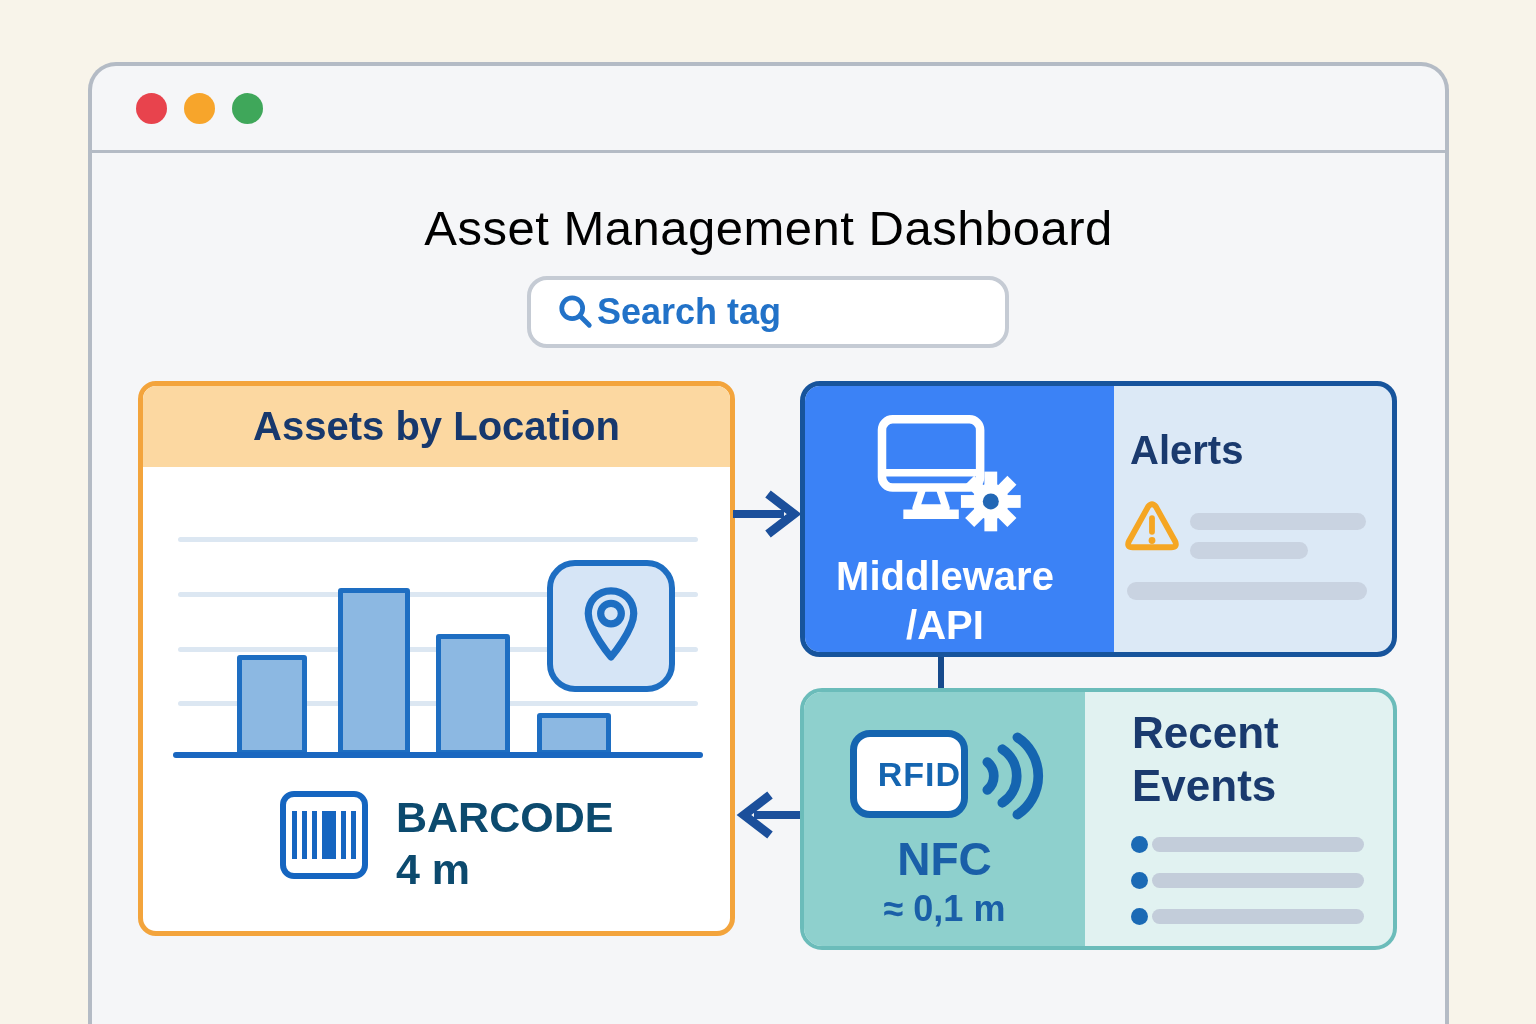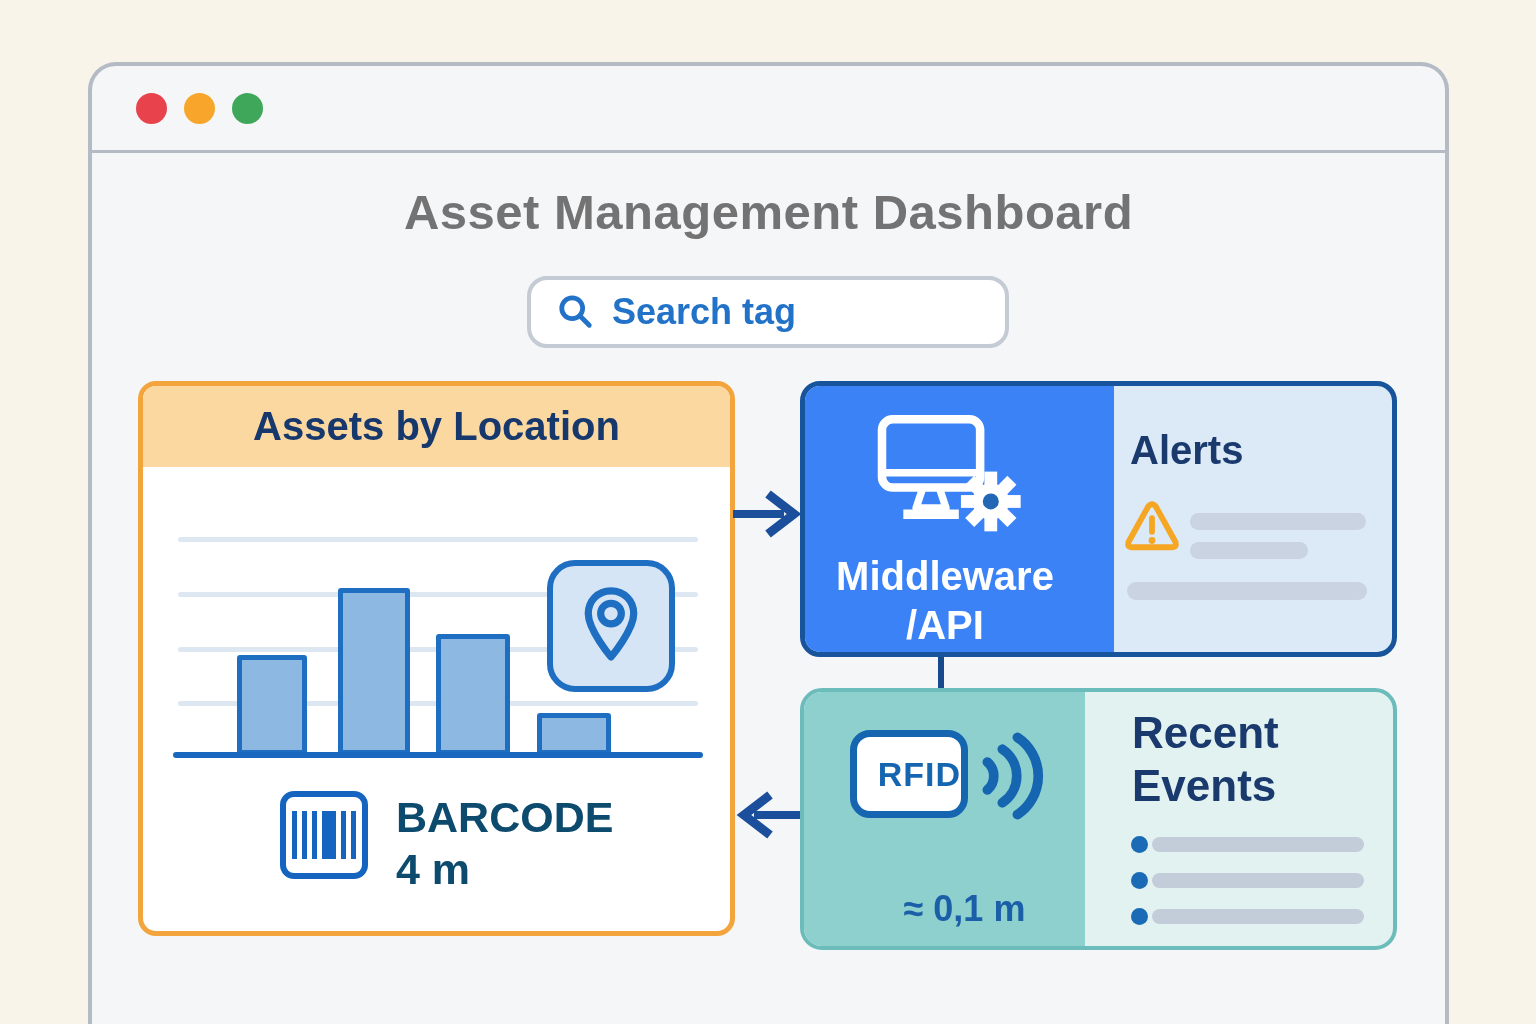--- a/index.html
+++ b/index.html
@@ -7,25 +7,25 @@
          font-family:"Liberation Sans",sans-serif;background:#f8f4ea;}
   .window{position:absolute;left:88px;top:62px;width:1353px;height:1000px;
           background:#f5f6f8;border:4px solid #b4bbc5;border-bottom:none;
           border-radius:28px 28px 0 0;}
   .titlebar{height:84px;border-bottom:3px solid #b4bbc5;display:flex;align-items:center;
             padding-left:44px;gap:17px;}
   .dot{width:31px;height:31px;border-radius:50%;display:inline-block;}
   .dot.red{background:#e8434d;}
   .dot.yellow{background:#f7a52b;}
   .dot.green{background:#3fa75a;}
-  .title{position:absolute;left:0;right:0;top:118px;margin:0;text-align:center;
-         font-size:49px;font-weight:bold;color:#737373;letter-spacing:.5px;}
+  .title{position:absolute;left:0;right:0;top:118px;margin:16px;text-align:center;
+         font-size:49px;font-weight:normal;color:#000000;letter-spacing:.5px;}
   .search{position:absolute;left:435px;top:210px;width:482px;height:72px;background:#fff;
           border:4px solid #c5cbd4;border-radius:20px;display:flex;align-items:center;
-          padding-left:26px;box-sizing:border-box;gap:15px;}
+          padding-left:26px;box-sizing:border-box;gap:0;}
   .search input{border:none;outline:none;background:transparent;flex:1;
           font-family:"Liberation Sans",sans-serif;font-size:36px;font-weight:600;color:#2272c8;}
   .search input::placeholder{color:#2272c8;opacity:1;}
   .card{position:absolute;box-sizing:content-box;overflow:hidden;}
   
   .assets{left:46px;top:315px;width:587px;height:545px;background:#fff;
           border:5px solid #f3a43c;border-radius:18px;}
   .assets-header{height:81px;background:#fcd8a1;display:flex;align-items:center;justify-content:center;}
   .assets-header span{font-size:40px;font-weight:bold;color:#17386d;}
   .gl{position:absolute;left:35px;width:520px;height:5px;background:#dce7f2;border-radius:3px;}
@@ -49,21 +49,21 @@
   
   .nfc{left:708px;top:622px;width:589px;height:254px;background:#e1f2f1;
        border:4px solid #6bbcba;border-radius:22px;}
   .nfc-teal{position:absolute;left:0;top:0;width:281px;height:100%;background:#8ed0cd;}
   .rfid{position:absolute;left:46px;top:38px;width:104px;height:74px;background:#fff;
         border:7px solid #1565b0;border-radius:20px;display:flex;align-items:center;justify-content:flex-end;}
   .rfid span{font-size:34px;font-weight:800;color:#1565b0;letter-spacing:1px;}
   .nfc-label{position:absolute;left:0;top:140px;width:281px;text-align:center;
              font-size:46px;font-weight:bold;color:#1a5fa8;}
   .nfc-range{position:absolute;left:0;top:196px;width:281px;text-align:center;
-             font-size:36px;font-weight:bold;color:#1a5fa8;padding-left:20px;}
+             font-size:36px;font-weight:bold;color:#1a5fa8;}
   .re-title{position:absolute;left:328px;top:14px;width:240px;font-size:44px;font-weight:bold;
             color:#1a3a6e;line-height:53px;}
   .ev-dot{position:absolute;left:327px;width:17px;height:17px;border-radius:50%;background:#1b6ab5;}
   .ev-bar{position:absolute;left:348px;width:212px;height:15px;border-radius:8px;background:#c3cdda;}
   .connector{position:absolute;left:846px;top:584px;width:6px;height:44px;background:#164a8c;}
   .arrow{position:absolute;width:76px;height:52px;}
   .ar-right{left:638px;top:422px;}
   .ar-left{left:640px;top:723px;}
 </style>
 </head>
@@ -186,20 +186,21 @@
     <div class="card nfc">
       <div class="nfc-teal">
         <div class="rfid">
           <span>RFID</span>
         </div>
         <svg style="position:absolute;left:170px;top:40px" width="76" height="88" viewBox="0 0 70 82">
           <path d="M12 28 a17 17 0 0 1 0 26" fill="none" stroke="#1565b0" stroke-width="9" stroke-linecap="round"></path>
           <path d="M26 16 a30 30 0 0 1 0 50" fill="none" stroke="#1565b0" stroke-width="9" stroke-linecap="round"></path>
           <path d="M40 5 a43 43 0 0 1 0 72" fill="none" stroke="#1565b0" stroke-width="9" stroke-linecap="round"></path>
         </svg>
+        <div class="nfc-label">NFC</div>
         <div class="nfc-range">≈ 0,1 m</div>
       </div>
 
       <div class="re-title">Recent Events</div>
       <div class="ev-dot" style="top:144px"></div>
       <div class="ev-bar" style="top:145px"></div>
       <div class="ev-dot" style="top:180px"></div>
       <div class="ev-bar" style="top:181px"></div>
       <div class="ev-dot" style="top:216px"></div>
       <div class="ev-bar" style="top:217px"></div>

